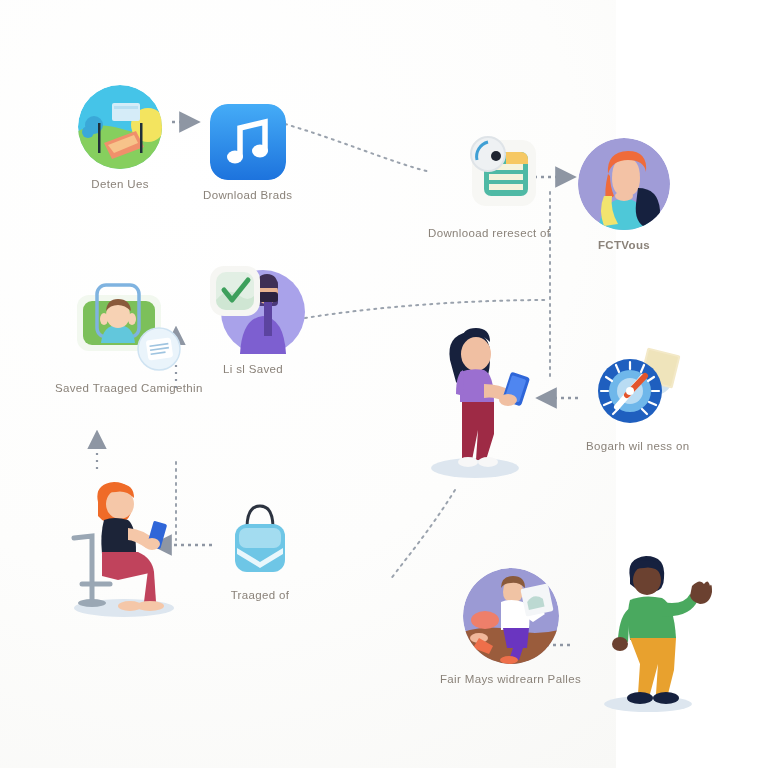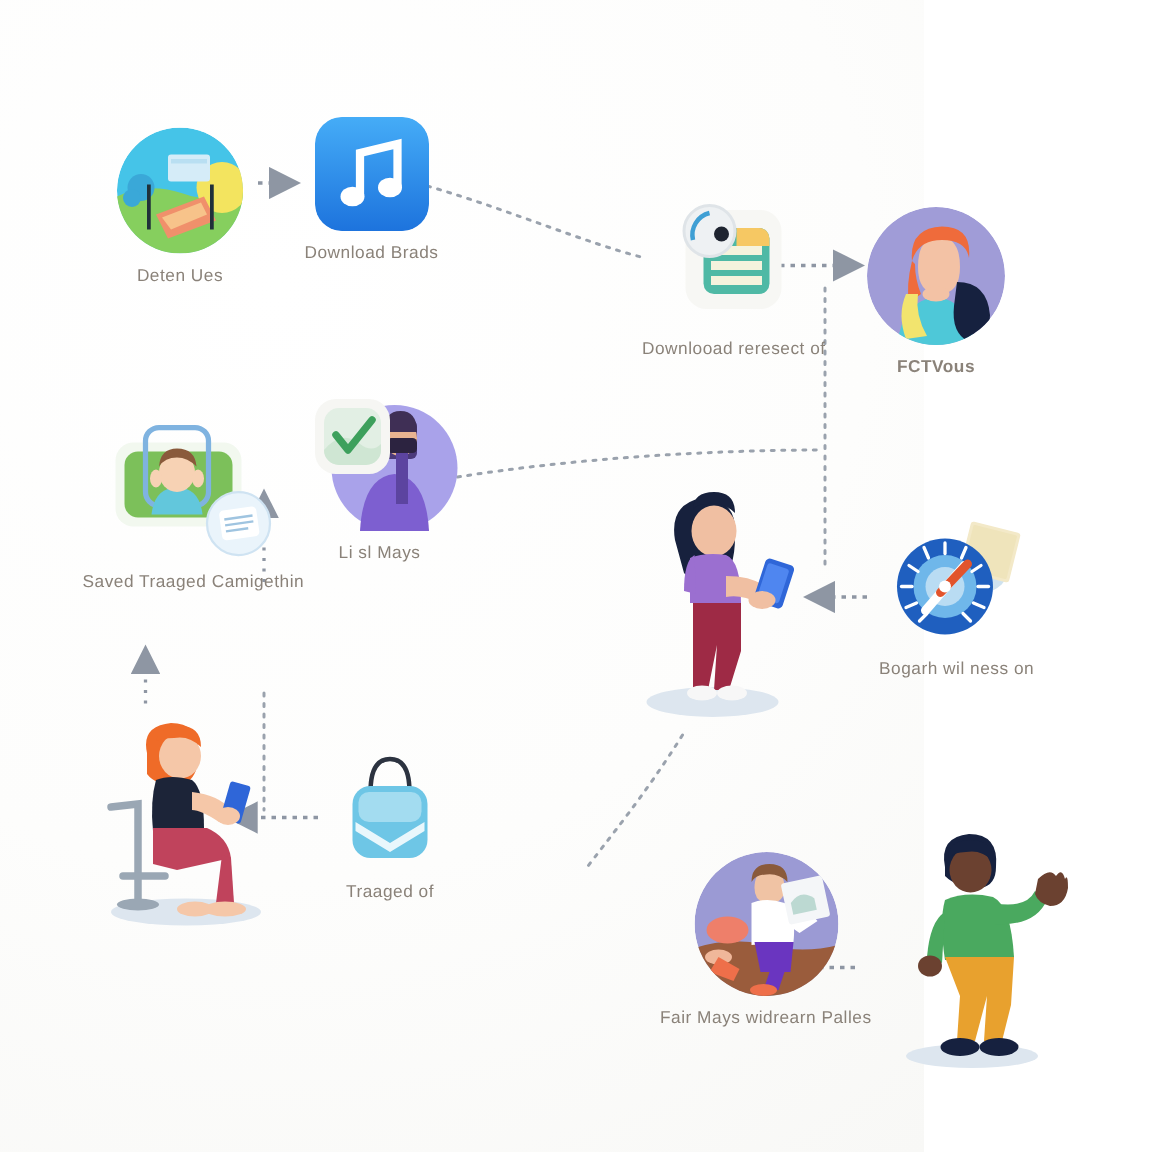--- a/index.html
+++ b/index.html
@@ -111,39 +111,39 @@
         <circle cx="10" cy="47" r="6" fill="#3aa8d8"></circle>
         <path d="M26,58 L58,46 L66,62 L34,74 Z" fill="#f0906b"></path>
         <path d="M30,60 L56,50 L60,58 L36,68 Z" fill="#f7c38a"></path>
         <rect x="20" y="38" width="2.5" height="30" fill="#20303a"></rect>
         <rect x="62" y="38" width="2.5" height="30" fill="#20303a"></rect>
       </svg>
     </div>
     <div class="node-label">Deten Ues</div>
   </div>
 
-  <div class="node" style="left:203px; top:78px;">
+  <div class="node" style="left:203px; top:104px;">
     <div class="art rsq" style="width:76px;height:76px;">
       <svg width="76" height="76" viewBox="0 0 76 76">
         <defs>
           <linearGradient id="musgrad" x1="0" y1="0" x2="0" y2="1">
             <stop offset="0%" stop-color="#45acf7"></stop>
             <stop offset="100%" stop-color="#1d73dd"></stop>
           </linearGradient>
         </defs>
         <rect x="0" y="0" width="76" height="76" rx="17" fill="url(#musgrad)"></rect>
         <path d="M30,52 L30,24 L55,18 L55,46" stroke="#ffffff" stroke-width="5.5" fill="none" stroke-linecap="round"></path>
         <ellipse cx="25" cy="53" rx="8" ry="6.5" fill="#ffffff"></ellipse>
         <ellipse cx="50" cy="47" rx="8" ry="6.5" fill="#ffffff"></ellipse>
       </svg>
     </div>
     <div class="node-label">Download Brads</div>
   </div>
 
-  <div class="node" style="left:428px; top:134px;">
+  <div class="node" style="left:428px; top:134px;align-items:flex-end;">
     <div class="art" style="width:92px;height:84px;">
       <svg width="92" height="84" viewBox="0 0 92 84">
         <rect x="14" y="6" width="64" height="66" rx="14" fill="#f7f7f4"></rect>
         <rect x="26" y="18" width="44" height="44" rx="7" fill="#4fb9a5"></rect>
         <path d="M48,18 L63,18 A7,7 0 0 1 70,25 L70,30 L48,30 Z" fill="#f6c863"></path>
         <rect x="31" y="30" width="34" height="6" fill="#f5f3dd"></rect>
         <rect x="31" y="40" width="34" height="6" fill="#f5f3dd"></rect>
         <rect x="31" y="50" width="34" height="6" fill="#f5f3dd"></rect>
         <circle cx="30" cy="20" r="17" fill="#eef1f3"></circle>
         <circle cx="30" cy="20" r="17" fill="none" stroke="#dfe4e8" stroke-width="2"></circle>
@@ -203,21 +203,21 @@
         <ellipse cx="69" cy="30" rx="11" ry="12" fill="#e8b391"></ellipse>
         <path d="M58,26 Q58,12 69,12 Q80,12 80,26 Z" fill="#3f2f55"></path>
         <rect x="60" y="30" width="20" height="10" rx="3" fill="#2c2340"></rect>
         <rect x="66" y="40" width="8" height="34" fill="#5c44a0"></rect>
         <rect x="12" y="4" width="50" height="50" rx="14" fill="#f6f6f3"></rect>
         <rect x="18" y="10" width="38" height="38" rx="10" fill="#e2efe4"></rect>
         <path d="M18,38 Q30,24 42,34 Q50,40 56,34 L56,38 A10,10 0 0 1 46,48 L28,48 A10,10 0 0 1 18,38 Z" fill="#cfe6d3"></path>
         <path d="M26,28 L34,38 L50,18" stroke="#3da05c" stroke-width="5" fill="none" stroke-linecap="round" stroke-linejoin="round"></path>
       </svg>
     </div>
-    <div class="node-label">Li sl Mays</div>
+    <div class="node-label">Li sl Saved</div>
   </div>
 
   <div class="node" style="left:418px; top:318px;">
     <div class="art" style="width:126px;height:160px;">
       <svg width="126" height="160" viewBox="0 0 126 160">
         <ellipse cx="57" cy="150" rx="44" ry="10" fill="#dde6ef"></ellipse>
         <path d="M32,42 Q28,18 50,14 Q74,14 72,40 Q72,62 62,70 Q46,74 38,64 Z" fill="#17213d"></path>
         <ellipse cx="58" cy="36" rx="15" ry="17" fill="#f0bfa2"></ellipse>
         <path d="M44,22 Q44,10 58,10 Q72,10 72,24 Q64,16 54,18 Q46,18 44,22 Z" fill="#17213d"></path>
         <path d="M42,54 Q52,50 66,52 Q76,56 76,84 L42,84 Z" fill="#9b6fd0"></path>

